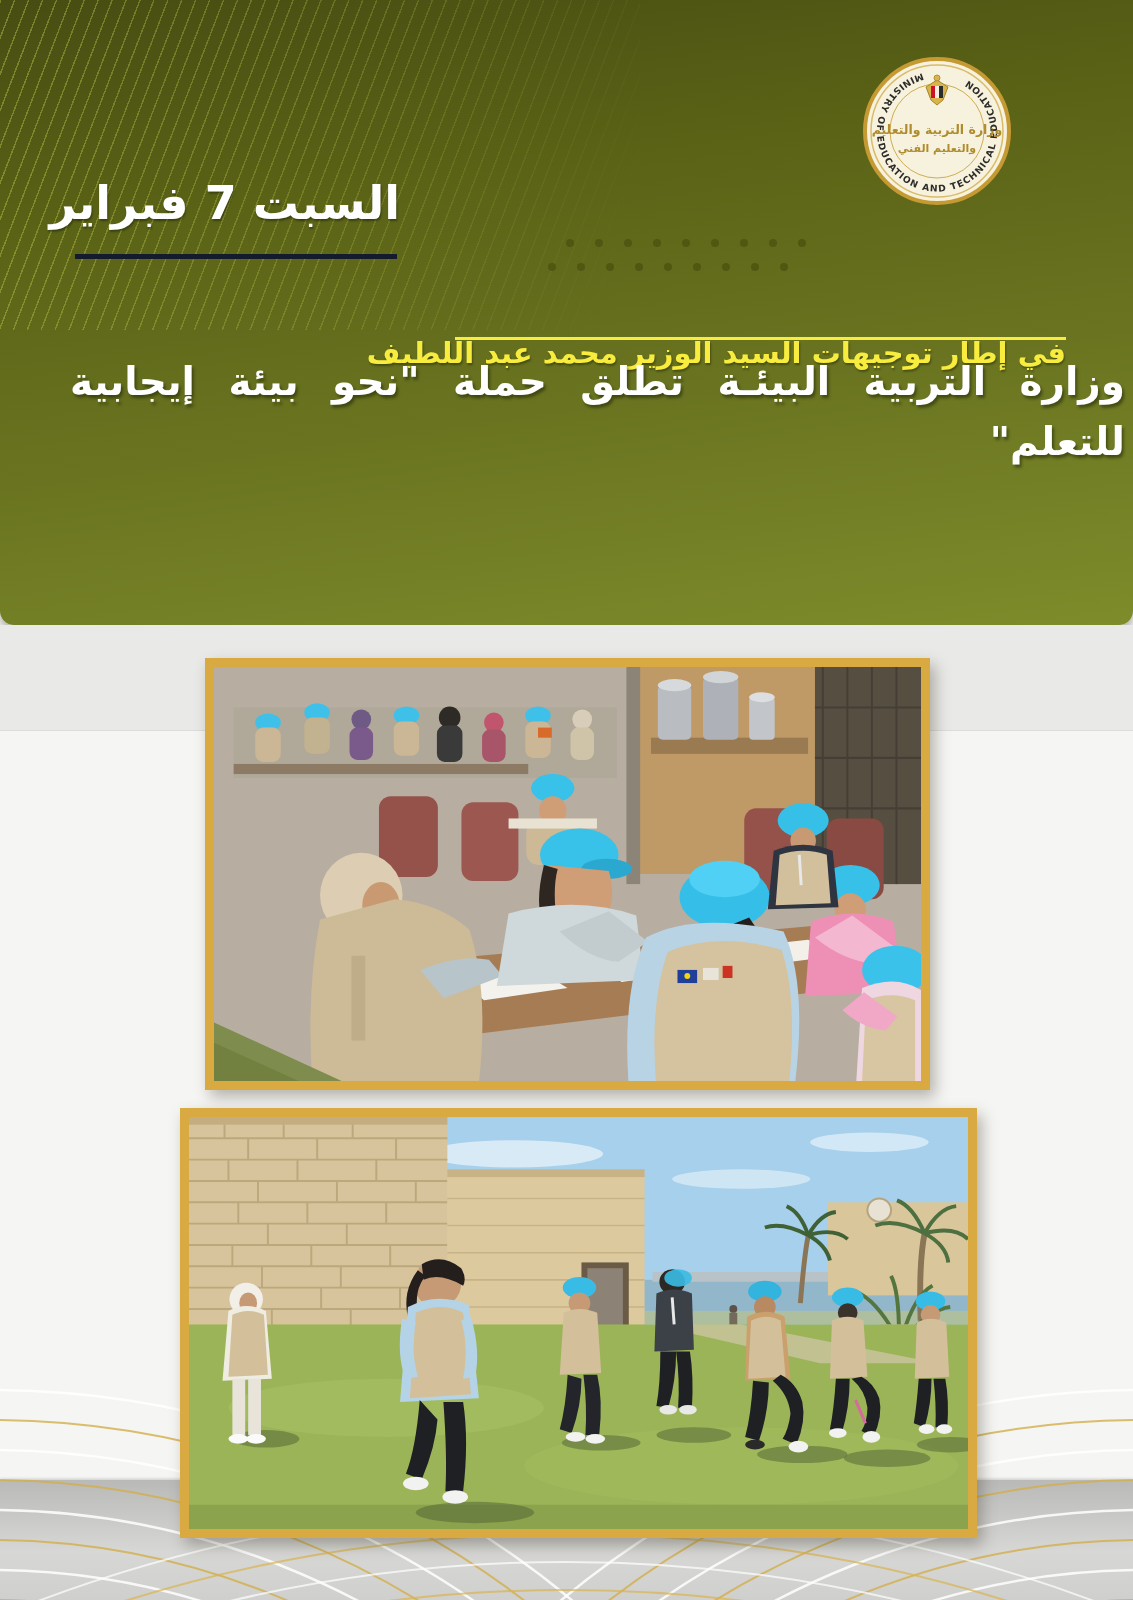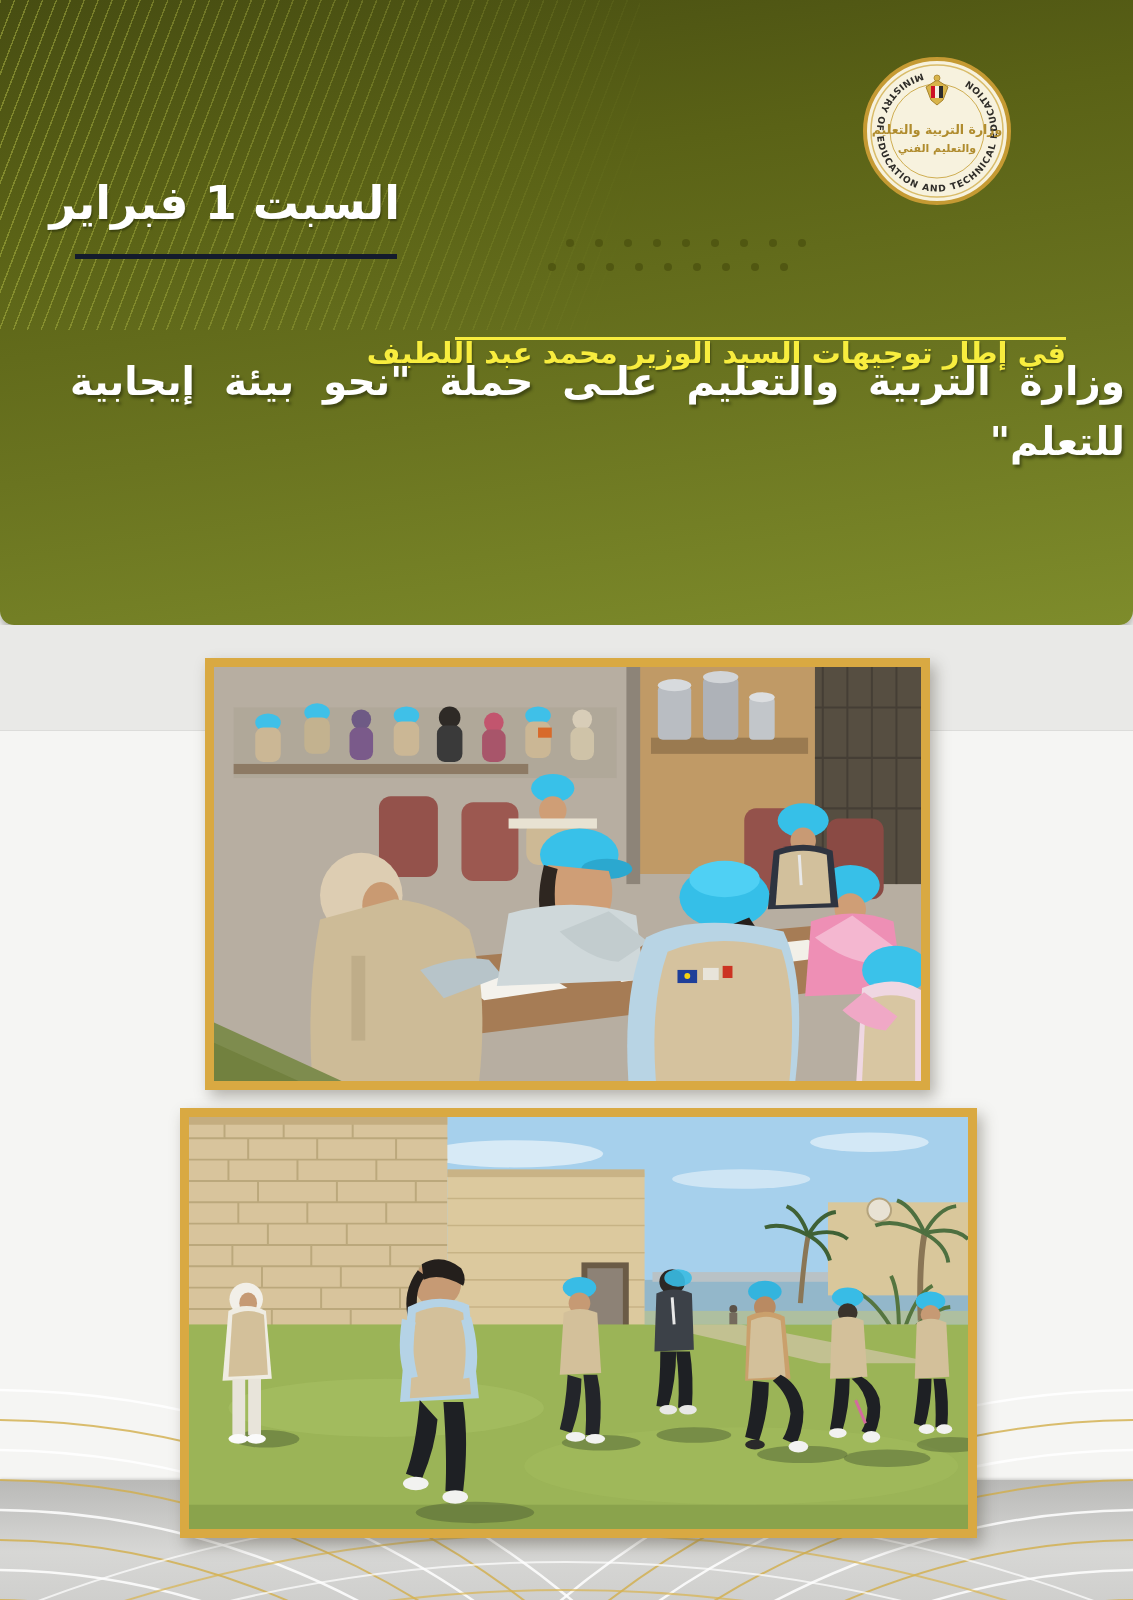--- a/index.html
+++ b/index.html
@@ -89,21 +89,21 @@
       <rect x="73" y="30" width="4" height="12" fill="#f4f0e4"></rect>
       <rect x="77" y="30" width="4" height="12" fill="#2b2b2b"></rect>
       <circle cx="75" cy="22" r="3" fill="#d8b44a" stroke="#a8842c" stroke-width=".8"></circle>
     </g>
     <g font-family="DejaVu Sans, sans-serif" direction="rtl">
       <text x="75" y="78" text-anchor="middle" font-size="12.5" font-weight="bold" fill="#b08c2e">وزارة التربية والتعليم</text>
       <text x="75" y="96" text-anchor="middle" font-size="11" font-weight="bold" fill="#b08c2e">والتعليم الفني</text>
     </g>
   </svg>
 
-  <div class="date">السبت 1 فبراير</div>
+  <div class="date">السبت 7 فبراير</div>
   <div class="date-underline"></div>
 
   <svg class="dots" viewBox="0 0 270 46">
     <g fill="#4e5410" opacity="0.85">
       <circle cx="30" cy="11" r="4"></circle>
         <circle cx="59" cy="11" r="4"></circle>
         <circle cx="88" cy="11" r="4"></circle>
       <circle cx="117" cy="11" r="4"></circle>
         <circle cx="146" cy="11" r="4"></circle>
         <circle cx="175" cy="11" r="4"></circle>
@@ -118,21 +118,21 @@
         <circle cx="157" cy="35" r="4"></circle>
       <circle cx="186" cy="35" r="4"></circle>
         <circle cx="215" cy="35" r="4"></circle>
         <circle cx="244" cy="35" r="4"></circle>
     </g>
   </svg>
 
   <div class="kicker">في إطار توجيهات السيد الوزير محمد عبد اللطيف</div>
   <div class="kicker-underline"></div>
 
-  <div class="headline">وزارة التربية والتعليم علـى حملة "نحو بيئة إيجابية للتعلم"</div>
+  <div class="headline">وزارة التربية البيئـة تطلق حملة "نحو بيئة إيجابية للتعلم"</div>
 
 
   <div class="band-upper"></div>
   <div class="band-main"></div>
   <div class="band-footer"></div>
   <svg class="waves-svg" id="waves" viewBox="0 0 1133 220" preserveAspectRatio="none">
       <circle cx="-10" cy="920" r="700" fill="none" stroke="#d2ae4a" stroke-width="2" opacity="0.8"></circle>
       <circle cx="-10" cy="920" r="730" fill="none" stroke="#ffffff" stroke-width="2.5" opacity="0.85"></circle>
       <circle cx="-10" cy="920" r="760" fill="none" stroke="#d2ae4a" stroke-width="2" opacity="0.8"></circle>
       <circle cx="-10" cy="920" r="790" fill="none" stroke="#ffffff" stroke-width="2.5" opacity="0.85"></circle>

